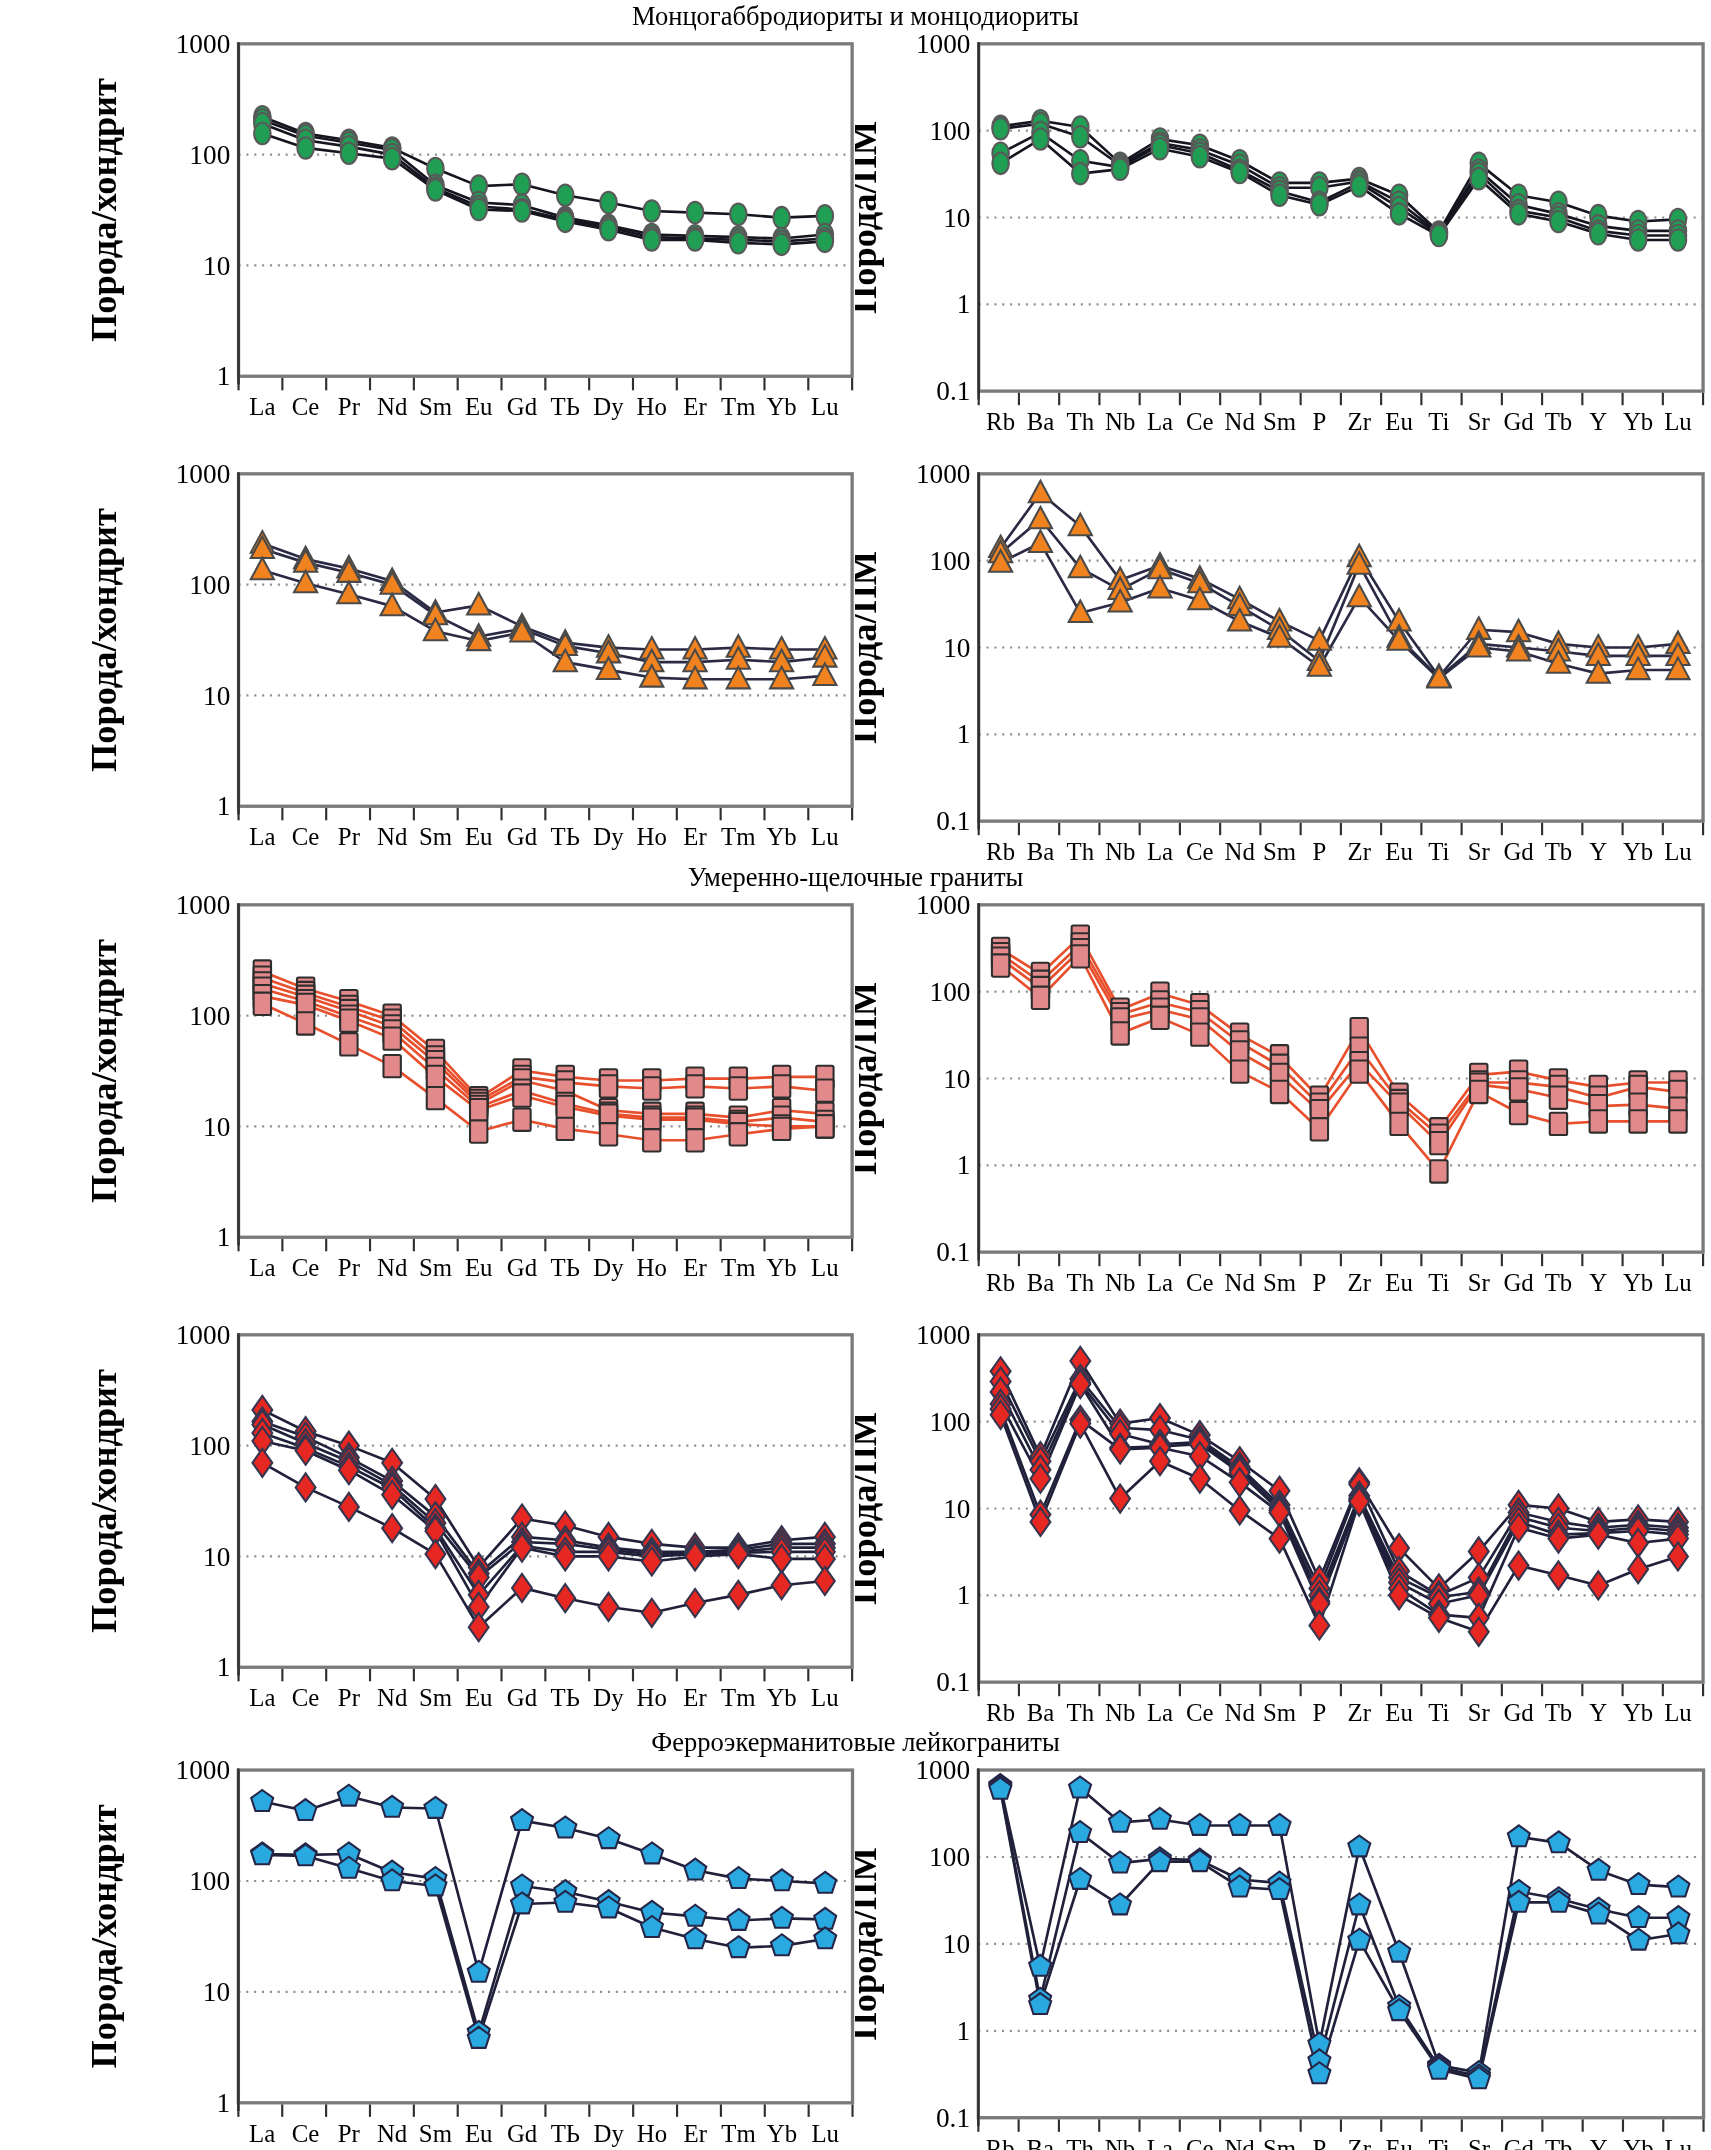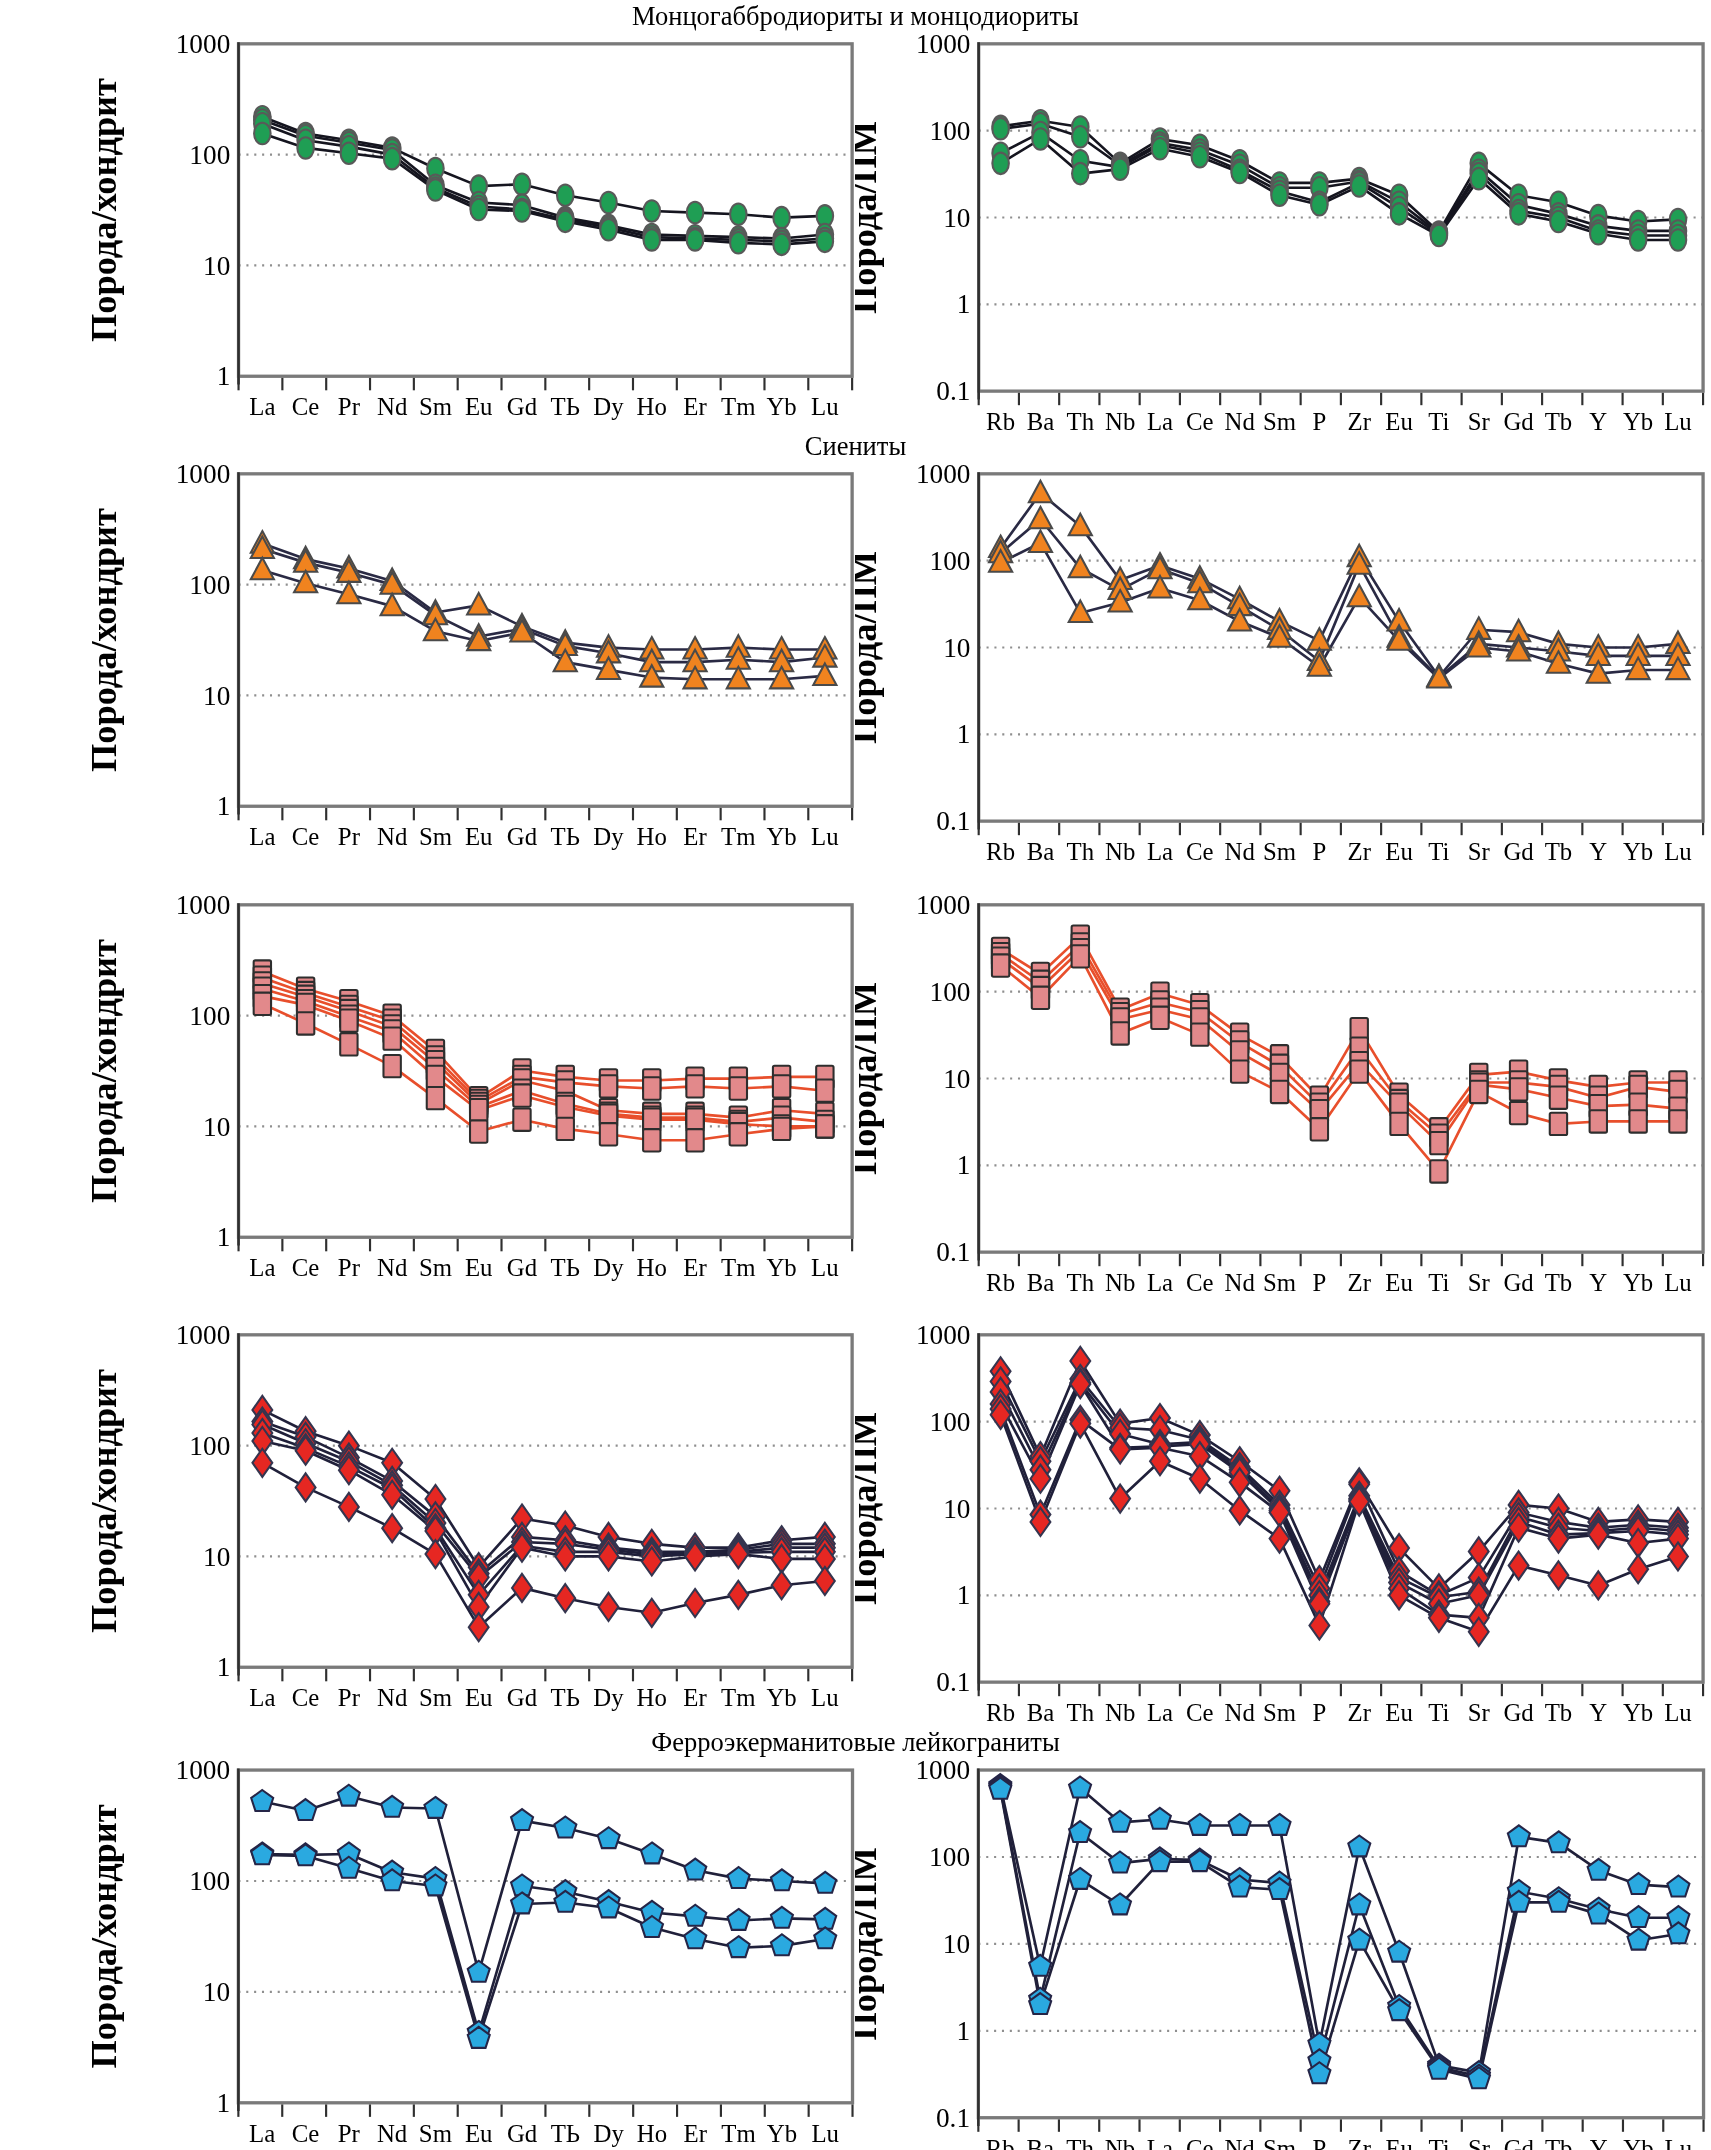--- a/index.html
+++ b/index.html
@@ -242,21 +242,20 @@
         <ellipse cx="753.7194719471947" cy="216.048406709067" rx="10" ry="13" fill="#1f9e54" stroke="#595959" stroke-width="2.5"></ellipse>
         <ellipse cx="801.9042904290429" cy="258.6537680583864" rx="10" ry="13" fill="#1f9e54" stroke="#595959" stroke-width="2.5"></ellipse>
         <ellipse cx="850.0891089108911" cy="267.8045365088709" rx="10" ry="13" fill="#1f9e54" stroke="#595959" stroke-width="2.5"></ellipse>
         <ellipse cx="898.2739273927393" cy="282.64409755250017" rx="10" ry="13" fill="#1f9e54" stroke="#595959" stroke-width="2.5"></ellipse>
         <ellipse cx="946.4587458745874" cy="290.2619176031044" rx="10" ry="13" fill="#1f9e54" stroke="#595959" stroke-width="2.5"></ellipse>
         <ellipse cx="994.6435643564356" cy="290.2619176031044" rx="10" ry="13" fill="#1f9e54" stroke="#595959" stroke-width="2.5"></ellipse>
       </svg>
   </section>
 
   <section class="row" style="top:430px">
-    <div class="row-title">Сиениты</div>
     <svg class="panel left" width="855" height="430" viewBox="0 0 1033 520">
         <line x1="288" y1="187" x2="1030" y2="187" stroke="#8f8f8f" stroke-width="2.6" stroke-dasharray="2.5 7"></line>
         <line x1="288" y1="321" x2="1030" y2="321" stroke="#8f8f8f" stroke-width="2.6" stroke-dasharray="2.5 7"></line>
         <rect x="288" y="53" width="742" height="402" fill="none" stroke="#7a7a7a" stroke-width="4"></rect>
         <line x1="288" y1="51" x2="288" y2="465" stroke="#2f2f2f" stroke-width="3"></line>
         <line x1="288" y1="457" x2="288" y2="472" stroke="#2f2f2f" stroke-width="2.6"></line>
         <line x1="341" y1="457" x2="341" y2="472" stroke="#2f2f2f" stroke-width="2.6"></line>
         <line x1="394" y1="457" x2="394" y2="472" stroke="#2f2f2f" stroke-width="2.6"></line>
         <line x1="447" y1="457" x2="447" y2="472" stroke="#2f2f2f" stroke-width="2.6"></line>
         <line x1="500" y1="457" x2="500" y2="472" stroke="#2f2f2f" stroke-width="2.6"></line>
@@ -438,20 +437,21 @@
         <polygon points="753.7194719471947,248 767.7194719471947,274 739.7194719471947,274" fill="#f0831f" stroke="#4a4a4a" stroke-width="2.5"></polygon>
         <polygon points="801.9042904290429,252.8045365088709 815.9042904290429,278.8045365088709 787.9042904290429,278.8045365088709" fill="#f0831f" stroke="#4a4a4a" stroke-width="2.5"></polygon>
         <polygon points="850.0891089108911,267.64409755250017 864.0891089108911,293.64409755250017 836.0891089108911,293.64409755250017" fill="#f0831f" stroke="#4a4a4a" stroke-width="2.5"></polygon>
         <polygon points="898.2739273927393,279.608149544718 912.2739273927393,305.608149544718 884.2739273927393,305.608149544718" fill="#f0831f" stroke="#4a4a4a" stroke-width="2.5"></polygon>
         <polygon points="946.4587458745874,275.2619176031044 960.4587458745874,301.2619176031044 932.4587458745874,301.2619176031044" fill="#f0831f" stroke="#4a4a4a" stroke-width="2.5"></polygon>
         <polygon points="994.6435643564356,275.2619176031044 1008.6435643564356,301.2619176031044 980.6435643564356,301.2619176031044" fill="#f0831f" stroke="#4a4a4a" stroke-width="2.5"></polygon>
       </svg>
   </section>
 
   <section class="row" style="top:861px">
+    <div class="row-title">Умеренно-щелочные граниты</div>
     <svg class="panel left" width="855" height="430" viewBox="0 0 1033 520">
         <line x1="288" y1="187" x2="1030" y2="187" stroke="#8f8f8f" stroke-width="2.6" stroke-dasharray="2.5 7"></line>
         <line x1="288" y1="321" x2="1030" y2="321" stroke="#8f8f8f" stroke-width="2.6" stroke-dasharray="2.5 7"></line>
         <rect x="288" y="53" width="742" height="402" fill="none" stroke="#7a7a7a" stroke-width="4"></rect>
         <line x1="288" y1="51" x2="288" y2="465" stroke="#2f2f2f" stroke-width="3"></line>
         <line x1="288" y1="457" x2="288" y2="472" stroke="#2f2f2f" stroke-width="2.6"></line>
         <line x1="341" y1="457" x2="341" y2="472" stroke="#2f2f2f" stroke-width="2.6"></line>
         <line x1="394" y1="457" x2="394" y2="472" stroke="#2f2f2f" stroke-width="2.6"></line>
         <line x1="447" y1="457" x2="447" y2="472" stroke="#2f2f2f" stroke-width="2.6"></line>
         <line x1="500" y1="457" x2="500" y2="472" stroke="#2f2f2f" stroke-width="2.6"></line>

